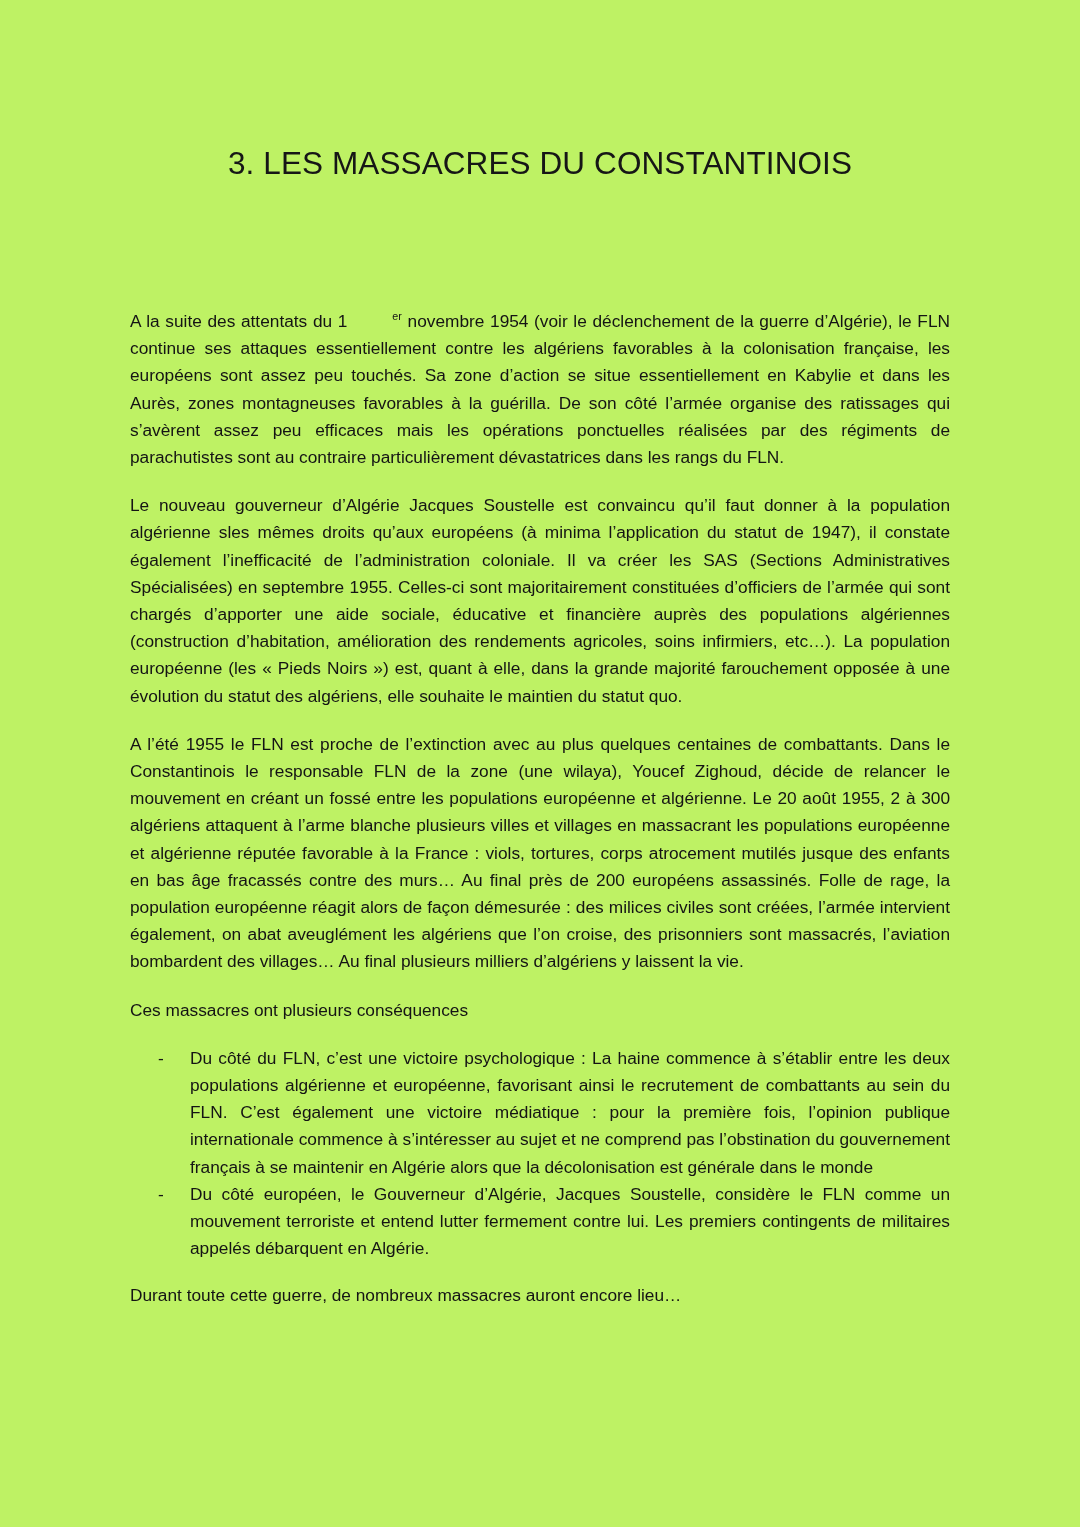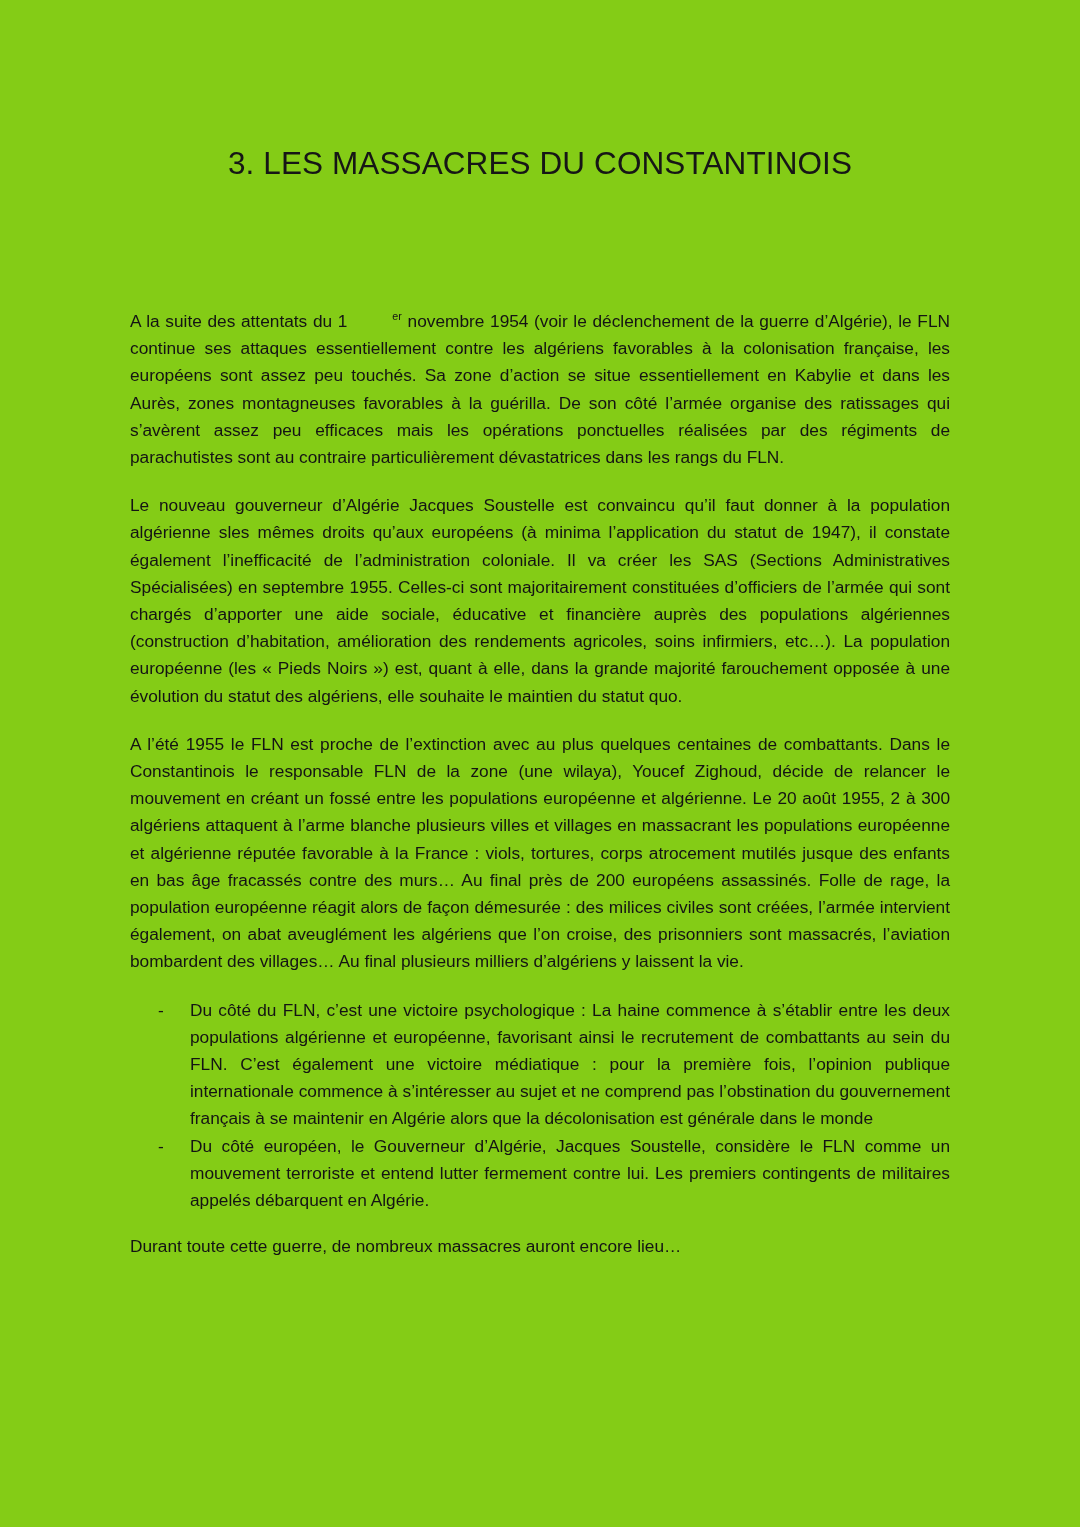--- a/index.html
+++ b/index.html
@@ -13,21 +13,21 @@
     background: #ffffff;
     font-family: "Liberation Sans", sans-serif;
     color: #0d0d0d;
     -webkit-font-smoothing: antialiased;
   }
 
   .page {
     position: relative;
     width: 1080px;
     height: 1527px;
-    background: #84cc16;
+    background: #bef264;
     box-sizing: border-box;
     overflow: hidden;
     text-decoration: underline;
   }
 
   
   .doc-title {
     position: absolute;
     top: 124px;
     left: 0;
@@ -112,20 +112,21 @@
   <h1 class="doc-title">3. LES MASSACRES DU CONSTANTINOIS</h1>
 
   <div class="body-block">
 
     <p class="para"><span>A la suite des attentats du 1</span><sup>er</sup><span> novembre 1954 (voir le déclenchement de la guerre d’Algérie), le FLN continue ses attaques essentiellement contre les algériens favorables à la colonisation française, les européens sont assez peu touchés. Sa zone d’action se situe essentiellement en Kabylie et dans les Aurès, zones montagneuses favorables à la guérilla. De son côté l’armée organise des ratissages qui s’avèrent assez peu efficaces mais les opérations ponctuelles réalisées par des régiments de parachutistes sont au contraire particulièrement dévastatrices dans les rangs du FLN.</span></p>
 
     <p class="para">Le nouveau gouverneur d’Algérie Jacques Soustelle est convaincu qu’il faut donner à la population algérienne sles mêmes droits qu’aux européens (à minima l’application du statut de 1947), il constate également l’inefficacité de l’administration coloniale. Il va créer les SAS (Sections Administratives Spécialisées) en septembre 1955. Celles-ci sont majoritairement constituées d’officiers de l’armée qui sont chargés d’apporter une aide sociale, éducative et financière auprès des populations algériennes (construction d’habitation, amélioration des rendements agricoles, soins infirmiers, etc…). La population européenne (les « Pieds Noirs ») est, quant à elle, dans la grande majorité farouchement opposée à une évolution du statut des algériens, elle souhaite le maintien du statut quo.</p>
 
     <p class="para">A l’été 1955 le FLN est proche de l’extinction avec au plus quelques centaines de combattants. Dans le Constantinois le responsable FLN de la zone (une wilaya), Youcef Zighoud, décide de relancer le mouvement en créant un fossé entre les populations européenne et algérienne. Le 20 août 1955, 2 à 300 algériens attaquent à l’arme blanche plusieurs villes et villages en massacrant les populations européenne et algérienne réputée favorable à la France : viols, tortures, corps atrocement mutilés jusque des enfants en bas âge fracassés contre des murs… Au final près de 200 européens assassinés. Folle de rage, la population européenne réagit alors de façon démesurée : des milices civiles sont créées, l’armée intervient également, on abat aveuglément les algériens que l’on croise, des prisonniers sont massacrés, l’aviation bombardent des villages… Au final plusieurs milliers d’algériens y laissent la vie.</p>
 
+    <p class="para">Ces massacres ont plusieurs conséquences</p>
 
     <ul class="dash-list">
       <li><span class="dash">-</span><span>Du côté du FLN, c’est une victoire psychologique : La haine commence à s’établir entre les deux populations algérienne et européenne, favorisant ainsi le recrutement de combattants au sein du FLN. C’est également une victoire médiatique : pour la première fois, l’opinion publique internationale commence à s’intéresser au sujet et ne comprend pas l’obstination du gouvernement français à se maintenir en Algérie alors que la décolonisation est générale dans le monde</span></li>
       <li><span class="dash">-</span><span>Du côté européen, le Gouverneur d’Algérie, Jacques Soustelle, considère le FLN comme un mouvement terroriste et entend lutter fermement contre lui. Les premiers contingents de militaires appelés débarquent en Algérie.</span></li>
     </ul>
 
     <p class="para tail-para">Durant toute cette guerre, de nombreux massacres auront encore lieu…</p>
 
   </div>
 </div>

